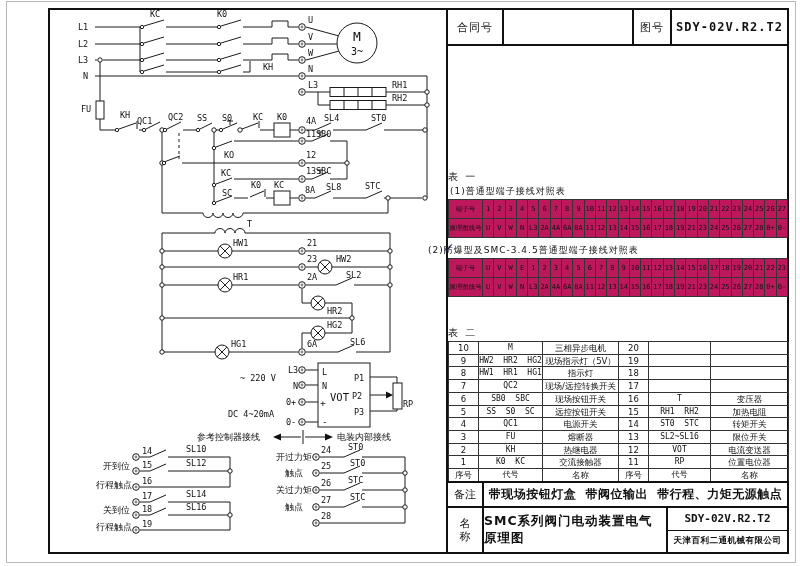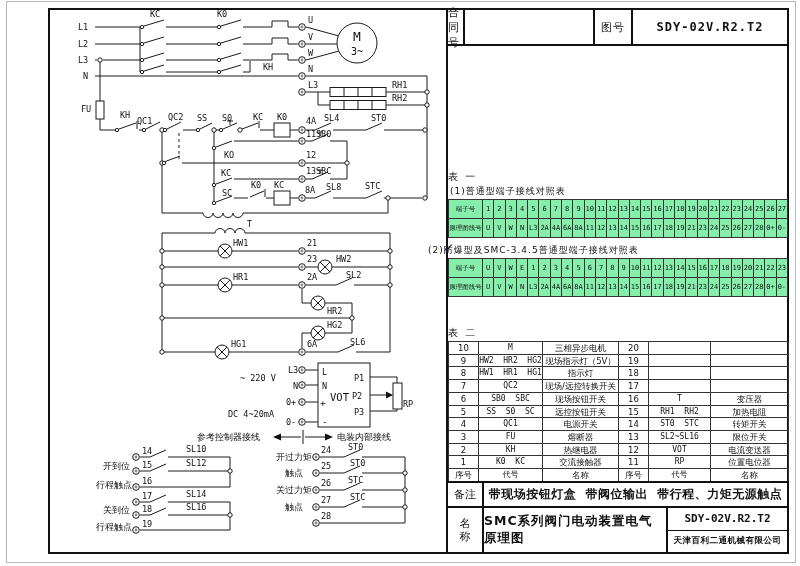--- a/index.html
+++ b/index.html
@@ -16,21 +16,21 @@
   .hlbl{font-size:11px;letter-spacing:1px;}
   .hnum{font-family:"DejaVu Sans Mono",monospace;font-size:12px;font-weight:bold;letter-spacing:1px;}
   
   #notes{left:458px;top:90px;width:326px;font-size:9.5px;line-height:14px;}
   #notes .note-title{margin-left:36px;letter-spacing:2px;}
   .note-line{white-space:pre;}
   
   .tbl-label{font-size:10px;letter-spacing:2px;}
   .tbl-cap{font-size:9px;letter-spacing:1px;}
   .tgrid{display:grid;grid-template-columns:34px repeat(27,1fr);width:340px;
-         border-top:1px solid #333;border-left:1px solid #333;box-sizing:border-box;background:#86efac;}
+         border-top:1px solid #333;border-left:1px solid #333;box-sizing:border-box;background:#be185d;}
   .tgrid .tc{border-right:1px solid #333;border-bottom:1px solid #333;height:18px;line-height:18px;
          text-align:center;font-size:7px;font-family:"DejaVu Sans Mono",monospace;overflow:hidden;}
   .tgrid .tc.hd{font-family:"DejaVu Sans",sans-serif;font-size:6.5px;}
   .chk{font-size:14px;font-weight:bold;color:#26266e;}
   
   #t3{display:grid;grid-template-columns:30px 64px 76px 30px 62px 78px;grid-auto-rows:12.72px;width:340px;
       border-top:1px solid #333;border-left:1px solid #333;box-sizing:border-box;}
   #t3 .tc{border-right:1px solid #333;border-bottom:1px solid #333;text-align:center;font-size:8.5px;
       line-height:12.7px;overflow:hidden;white-space:pre;}
   #t3 .code{font-family:"DejaVu Sans Mono",monospace;font-size:8px;}
@@ -318,21 +318,21 @@
         <text x="350" y="466" font-size="8.5" font-family="&quot;DejaVu Sans Mono&quot;,monospace">ST0</text>
         <text x="321" y="486" font-size="8.5" font-family="&quot;DejaVu Sans Mono&quot;,monospace">26</text>
         <text x="348" y="483" font-size="8.5" font-family="&quot;DejaVu Sans Mono&quot;,monospace">STC</text>
         <text x="321" y="503" font-size="8.5" font-family="&quot;DejaVu Sans Mono&quot;,monospace">27</text>
         <text x="350" y="500" font-size="8.5" font-family="&quot;DejaVu Sans Mono&quot;,monospace">STC</text>
         <text x="321" y="519" font-size="8.5" font-family="&quot;DejaVu Sans Mono&quot;,monospace">28</text>
       </g>
   </svg>
 
   <div class="abs" id="hdr">
-    <div class="hc hlbl" style="width:17px">合同号</div>
+    <div class="hc hlbl" style="width:56px">合同号</div>
     <div class="hc" style="width:130px"></div>
     <div class="hc hlbl" style="width:38px">图号</div>
     <div class="hc hnum" style="flex:1">SDY-02V.R2.T2</div>
   </div>
 
 
   <div class="abs tbl-label" style="left:448px;top:170px">表 一</div>
   <div class="abs tbl-cap" style="left:450px;top:185px">(1)普通型端子接线对照表</div>
   <div class="abs tgrid" id="t1" style="left:448px;top:199px">
       <div class="tc hd">端子号</div>

